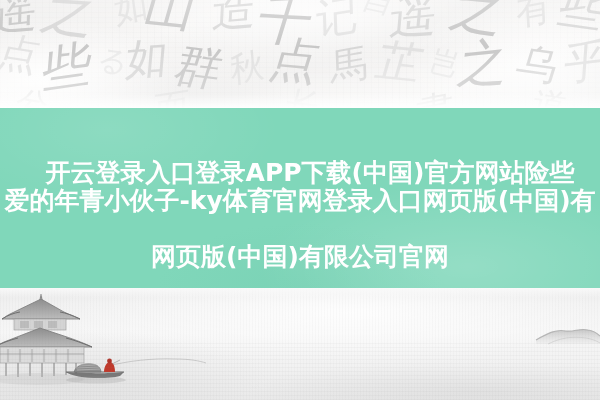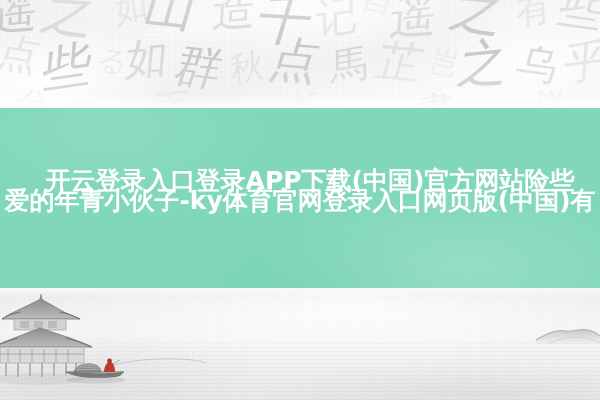--- a/index.html
+++ b/index.html
@@ -103,21 +103,21 @@
     left: 0; right: 0;
     color: #ffffff;
     font-family: "DejaVu Sans", sans-serif;
     font-weight: 700;
     font-size: 25px;
     line-height: 26px;
     letter-spacing: 0px;
     white-space: nowrap;
     text-align: center;
   }
-  #headline-line-1 { top: 60px; padding-left: 20px; }
+  #headline-line-1 { top: 52px; padding-left: 20px; }
   #headline-line-2 { top: 80px; }
   #headline-line-3 { top: 136px; }
 
   
   #lake-band {
     position: absolute;
     left: 0; top: 288px;
     width: 600px; height: 112px;
     overflow: hidden;
     background: #f2f2f2;
@@ -217,20 +217,21 @@
     </div>
 
     <div class="paper-wash"></div>
     <div class="paper-bottom-fade"></div>
   </div>
 
   <div id="headline-band">
     <div class="mint-texture"></div>
     <div class="headline-text" id="headline-line-1">开云登录入口登录APP下载(中国)官方网站险些</div>
     <div class="headline-text" id="headline-line-2">爱的年青小伙子-ky体育官网登录入口网页版(中国)有</div>
+    <div class="headline-text" id="headline-line-3">网页版(中国)有限公司官网</div>
   </div>
 
   <div id="lake-band">
     <div class="lake-base"></div>
     <div class="lake-haze"></div>
 
     <svg class="lake-svg" viewBox="0 0 600 112" preserveAspectRatio="none">
       <defs>
         <linearGradient id="roofGrad" x1="0" y1="0" x2="0" y2="1">
           <stop offset="0%" stop-color="#8e8e8e"></stop>

